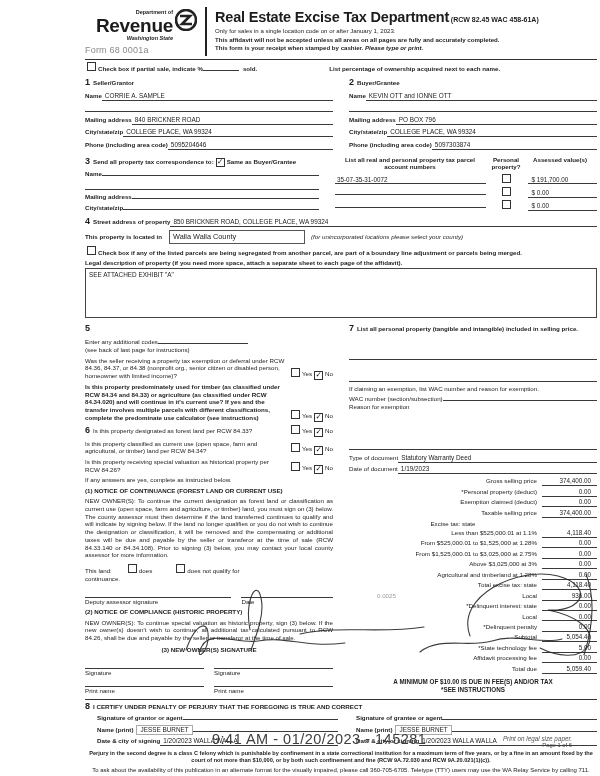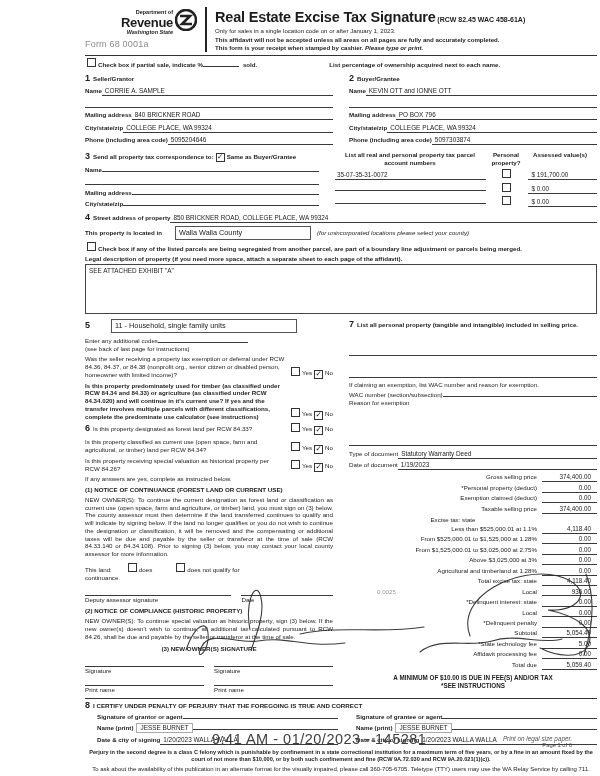--- a/index.html
+++ b/index.html
@@ -13,21 +13,21 @@
   .val{padding:0 3px;font-size:6.4px;white-space:nowrap}
   .grow{flex:1}
   .cb{display:inline-block;width:7px;height:7px;border:1px solid #333;font-size:7.5px;line-height:6px;
       text-align:center;vertical-align:-1px;background:#fff;margin:0 2px;color:#111;flex:none}
   .secnum{font-weight:bold;font-size:9px;margin-right:3px}
   
   .hdr{display:flex;align-items:flex-start;gap:8px;}
   .logoblk{width:112px;flex:none;padding-top:2px}
   .logorow{display:flex;align-items:flex-start;justify-content:flex-end;gap:2px}
   .dept{font-size:5.5px;font-weight:bold;text-align:right}
-  .rev{font-size:13px;font-weight:bold;letter-spacing:-0.3px;line-height:1}
+  .rev{font-size:19px;font-weight:bold;letter-spacing:-0.3px;line-height:1}
   .wa{font-size:5.5px;font-style:italic;font-weight:bold;text-align:right}
   .formnum{font-size:9px;color:#8a8a8a;margin-top:3px;letter-spacing:0.2px}
   .vline{width:2px;background:#222;align-self:stretch;flex:none}
   .titleblk{padding-top:1px}
   .title{font-size:14.5px;font-weight:bold;letter-spacing:-0.2px}
   .titleref{font-size:7px;font-weight:bold}
   .note{font-size:6.1px;margin-top:1px}
   .hr{border-top:1px solid #333;margin:3px 0 2px}
   
   .cols{display:flex;gap:16px}
@@ -87,21 +87,21 @@
         <svg width="22" height="22" viewBox="0 0 22 22">
           <circle cx="11" cy="11" r="10" fill="none" stroke="#222" stroke-width="2.6"></circle>
           <path d="M5 7 L15 7 L7 15 L17 15" fill="none" stroke="#222" stroke-width="2.6"></path>
         </svg>
       </div>
       <div class="formnum">Form 68 0001a</div>
     </div>
     <div class="vline"></div>
     <div class="titleblk">
       <div>
-        <span class="title">Real Estate Excise Tax Signature</span>
+        <span class="title">Real Estate Excise Tax Department</span>
         <span class="titleref">(RCW 82.45 WAC 458-61A)</span>
       </div>
       <div class="note">Only for sales in a single location code on or after January 1, 2023.</div>
       <div class="note b">This affidavit will not be accepted unless all areas on all pages are fully and accurately completed.</div>
       <div class="note b">
         <span>This form is your receipt when stamped by cashier.</span>
         <span class="i">Please type or print.</span>
       </div>
     </div>
   </div>
@@ -205,37 +205,36 @@
   </div>
 
   <div style="margin-top:4px">
     <div class="row">
       <span class="secnum">4</span>
       <span class="b">Street address of property</span>
       <span class="fl grow val">850 BRICKNER ROAD, COLLEGE PLACE, WA 99324</span>
     </div>
     <div class="row" style="margin-top:2.5px">
       <span class="b">This property is located in</span>
-      <span class="selbox" style="width:128px;margin-left:13px">Walla Walla County</span>
+      <span class="selbox" style="width:128px;margin-left:7px">Walla Walla County</span>
       <span class="i" style="margin-left:6px">(for unincorporated locations please select your county)</span>
     </div>
     <div class="row" style="margin-top:2.5px">
       <span class="cb"></span>
       <span class="b">Check box if any of the listed parcels are being segregated from another parcel, are part of a boundary line adjustment or parcels being merged.</span>
     </div>
     <div class="b" style="margin-top:2px">Legal description of property (if you need more space, attach a separate sheet to each page of the affidavit).</div>
     <div class="legalbox">SEE ATTACHED EXHIBIT "A"</div>
   </div>
 
   <div class="cols" style="margin-top:5px">
 
     <div class="col">
       <div class="row">
         <span class="secnum">5</span>
-        <span class="selbox" style="width:178px;margin-left:18px">11 - Household, single family units</span>
       </div>
       <div class="row" style="margin-top:4px">
         <span>Enter any additional codes</span>
         <span class="fl" style="width:90px"></span>
       </div>
       <div>(see back of last page for instructions)</div>
       <div class="q">
         <div class="qt">Was the seller receiving a property tax exemption or deferral under RCW 84.36, 84.37, or 84.38 (nonprofit org., senior citizen or disabled person, homeowner with limited income)?</div>
         <div class="yn"><span class="cb"></span><span>Yes</span><span class="cb">✓</span><span>No</span></div>
       </div>

